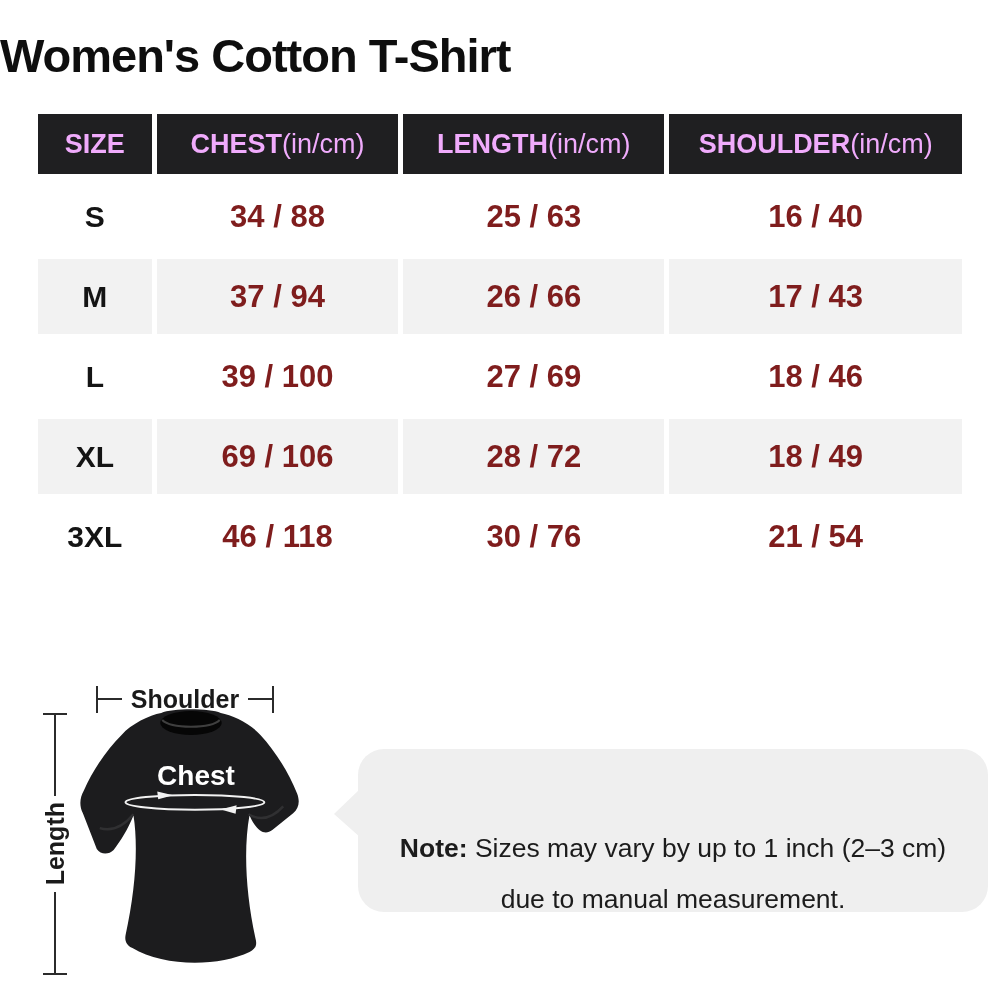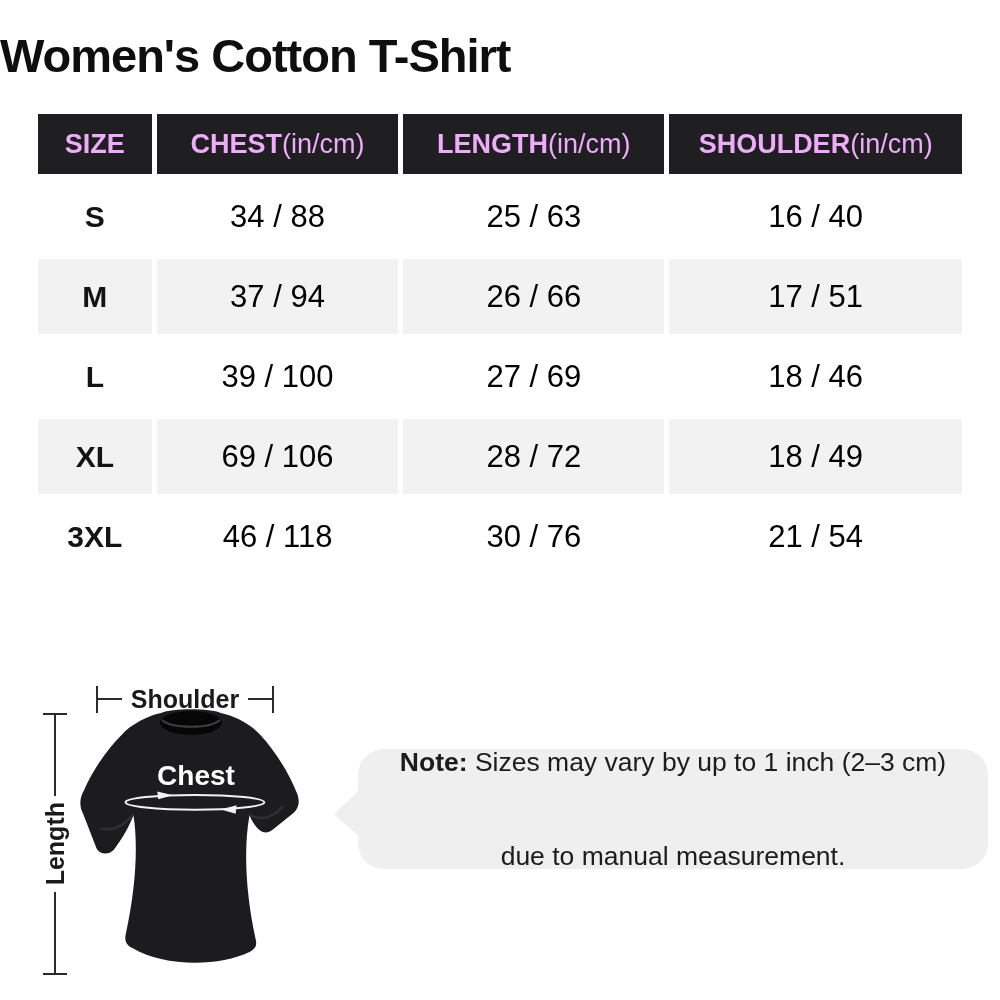--- a/index.html
+++ b/index.html
@@ -49,22 +49,22 @@
   .size-table th .unit {
     font-weight: 400;
     margin-left: 0;
   }
   .size-table th .unit:empty { margin-left: 0; }
   .size-table td {
     height: 75px;
     text-align: center;
     vertical-align: middle;
     font-size: 31px;
-    font-weight: 400;
-    color: #000000;
+    font-weight: 700;
+    color: #7f1d1d;
     background: #ffffff;
     white-space: nowrap;
   }
   .size-table td.size-col {
     font-weight: 700;
     font-size: 30px;
     color: #141414;
   }
   .size-table tbody tr:nth-child(even) td { background: #f2f2f2; }
 
@@ -116,26 +116,26 @@
     font-size: 28px;
     font-weight: 600;
     color: #ffffff;
     z-index: 3;
   }
 
   
   .note-bubble {
     position: absolute;
     left: 358px; top: 749px;
-    width: 630px; height: 120px;
+    width: 630px; height: 163px;
     background: #efefef;
     border-radius: 26px;
     display: flex;
     flex-direction: column;
-    justify-content: space-between;
+    justify-content: flex-end;
     align-items: center;
     row-gap: 24px;
     text-align: center;
     z-index: 2;
   }
   .note-bubble .note-line {
     font-size: 26.5px;
     color: #1c1c1c;
     line-height: 1;
     white-space: nowrap;
@@ -177,21 +177,21 @@
         <tr>
           <td class="size-col">S</td>
           <td>34 / 88</td>
           <td>25 / 63</td>
           <td>16 / 40</td>
         </tr>
         <tr>
           <td class="size-col">M</td>
           <td>37 / 94</td>
           <td>26 / 66</td>
-          <td>17 / 51</td>
+          <td>17 / 43</td>
         </tr>
         <tr>
           <td class="size-col">L</td>
           <td>39 / 100</td>
           <td>27 / 69</td>
           <td>18 / 46</td>
         </tr>
         <tr>
           <td class="size-col">XL</td>
           <td>69 / 106</td>

